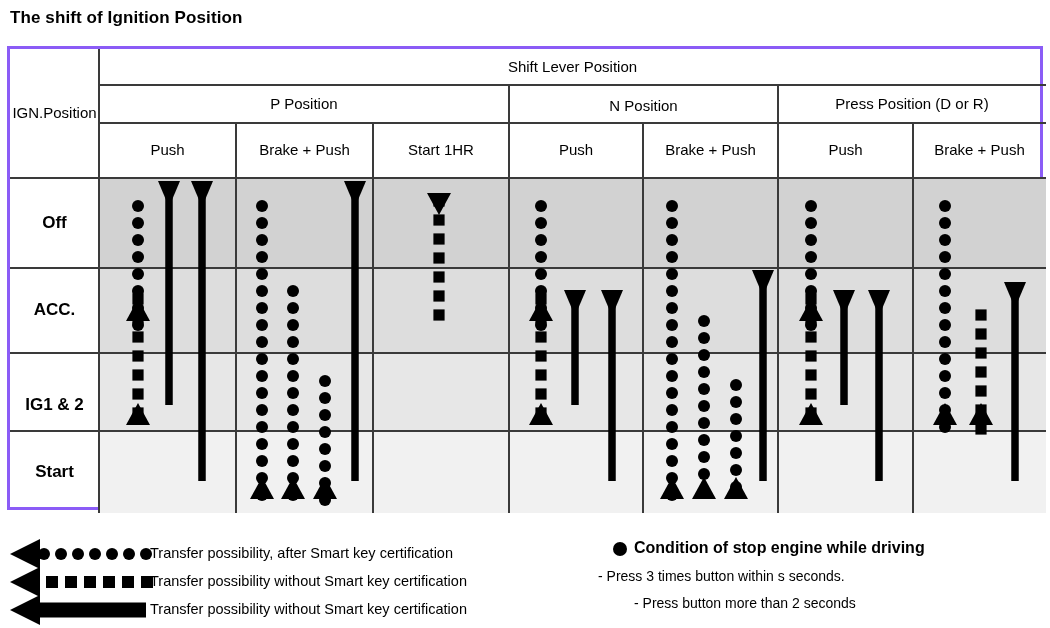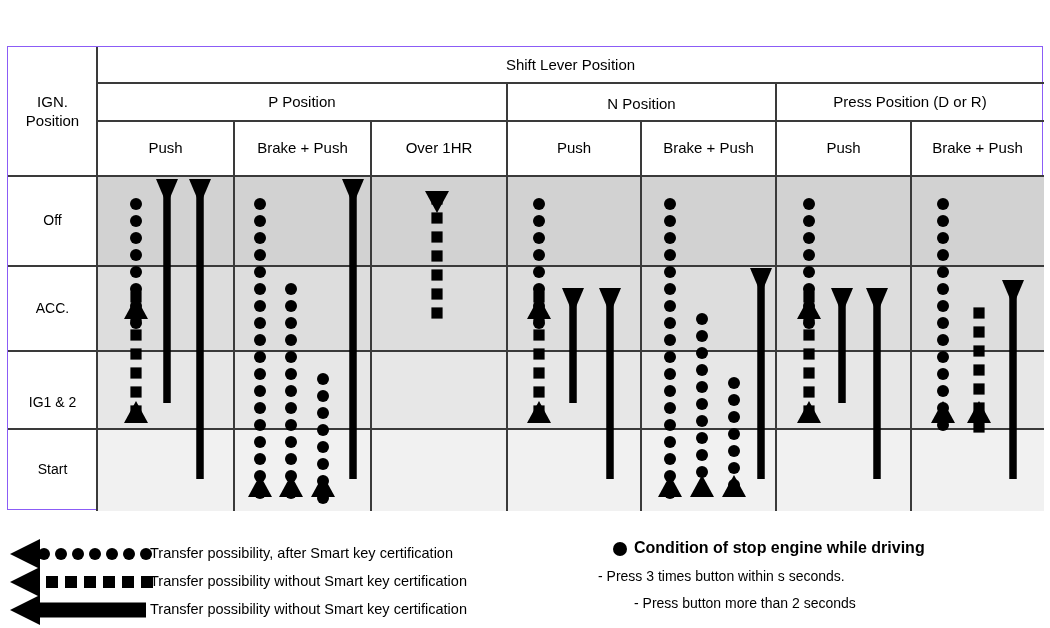--- a/index.html
+++ b/index.html
@@ -17,55 +17,56 @@
   .page-title{
     position:absolute;left:10px;top:8px;
     font-size:17px;font-weight:bold;letter-spacing:.1px;
     white-space:nowrap;
   }
 
   
   .matrix{
     position:absolute;left:7px;top:46px;
     width:1036px;height:464px;
-    border:1px solid #8b5cf6;
+    border:3px solid #8b5cf6;
     box-sizing:border-box;
   }
   .grid-svg{position:absolute;left:0;top:0;}
   .cellText{
     position:absolute;
     display:flex;align-items:center;justify-content:center;
     text-align:center;
     font-size:15px;
     line-height:1.22;
     box-sizing:border-box;
     pointer-events:none;
   }
   .hdr{font-weight:normal;}
-  .rowlbl{font-weight:normal;font-size:14px;}
+  .rowlbl{font-weight:bold;font-size:17px;}
   .ignlbl{font-weight:normal;font-size:15px;}
 
   
   .legend{position:absolute;left:0;top:512px;width:1050px;height:116px;}
   .legend-svg{position:absolute;left:0;top:0;}
   .lgd-text{
     position:absolute;font-size:14.5px;white-space:nowrap;text-align:center;
   }
   .lgd-title{
     position:absolute;font-size:16px;font-weight:bold;white-space:nowrap;
   }
   .lgd-sub{
     position:absolute;font-size:14px;white-space:nowrap;
   }
 </style>
 </head>
 <body>
 
 <div id="page">
 
+  <div class="page-title">The shift of Ignition Position</div>
 
   <div class="matrix">
     <svg class="grid-svg" id="grid-svg" width="1036" height="464">
         <rect x="89" y="129" width="947" height="90" fill="#d2d2d2" shape-rendering="crispEdges"></rect>
         <rect x="89" y="219" width="947" height="85" fill="#dddddd" shape-rendering="crispEdges"></rect>
         <rect x="89" y="304" width="947" height="78" fill="#e7e7e7" shape-rendering="crispEdges"></rect>
         <rect x="89" y="382" width="947" height="82" fill="#f1f1f1" shape-rendering="crispEdges"></rect>
         <line x1="89" y1="36" x2="1036" y2="36" stroke="#3a3a3a" stroke-width="1.2" shape-rendering="crispEdges"></line>
         <line x1="499" y1="36" x2="499" y2="74" stroke="#3a3a3a" stroke-width="1.2" shape-rendering="crispEdges"></line>
         <line x1="768" y1="36" x2="768" y2="74" stroke="#3a3a3a" stroke-width="1.2" shape-rendering="crispEdges"></line>
@@ -317,26 +318,26 @@
           <polygon points="1005,259 994,233 1016,233" fill="#000000"></polygon>
         </g>
       </svg>
     <div id="cell-layer">
         <div class="cellText hdr" style="left: 89px; top: 0px; width: 947px; height: 36px;">Shift Lever Position</div>
         <div class="cellText hdr" style="left: 89px; top: 36px; width: 410px; height: 38px;">P Position</div>
         <div class="cellText hdr" style="left: 499px; top: 36px; width: 269px; height: 43px;">N Position</div>
         <div class="cellText hdr" style="left: 768px; top: 36px; width: 268px; height: 38px;">Press Position (D or R)</div>
         <div class="cellText hdr" style="left: 89px; top: 74px; width: 137px; height: 55px;">Push</div>
         <div class="cellText hdr" style="left: 226px; top: 74px; width: 137px; height: 55px;">Brake + Push</div>
-        <div class="cellText hdr" style="left: 363px; top: 74px; width: 136px; height: 55px;">Over 1HR</div>
+        <div class="cellText hdr" style="left: 363px; top: 74px; width: 136px; height: 55px;">Start 1HR</div>
         <div class="cellText hdr" style="left: 499px; top: 74px; width: 134px; height: 55px;">Push</div>
         <div class="cellText hdr" style="left: 633px; top: 74px; width: 135px; height: 55px;">Brake + Push</div>
         <div class="cellText hdr" style="left: 768px; top: 74px; width: 135px; height: 55px;">Push</div>
         <div class="cellText hdr" style="left: 903px; top: 74px; width: 133px; height: 55px;">Brake + Push</div>
-        <div class="cellText ignlbl" style="left: 0px; top: 0px; width: 89px; height: 129px; flex-direction: column;">
+        <div class="cellText ignlbl" style="left: 0px; top: 0px; width: 89px; height: 129px; flex-direction: row;">
           <div>IGN.</div>
           <div>Position</div>
         </div>
         <div class="cellText rowlbl" style="left: 0px; top: 129px; width: 89px; height: 90px;">Off</div>
         <div class="cellText rowlbl" style="left: 0px; top: 219px; width: 89px; height: 85px;">ACC.</div>
         <div class="cellText rowlbl" style="left: 0px; top: 317px; width: 89px; height: 78px;">IG1 &amp; 2</div>
         <div class="cellText rowlbl" style="left: 0px; top: 382px; width: 89px; height: 82px;">Start</div>
       </div>
   </div>
 

